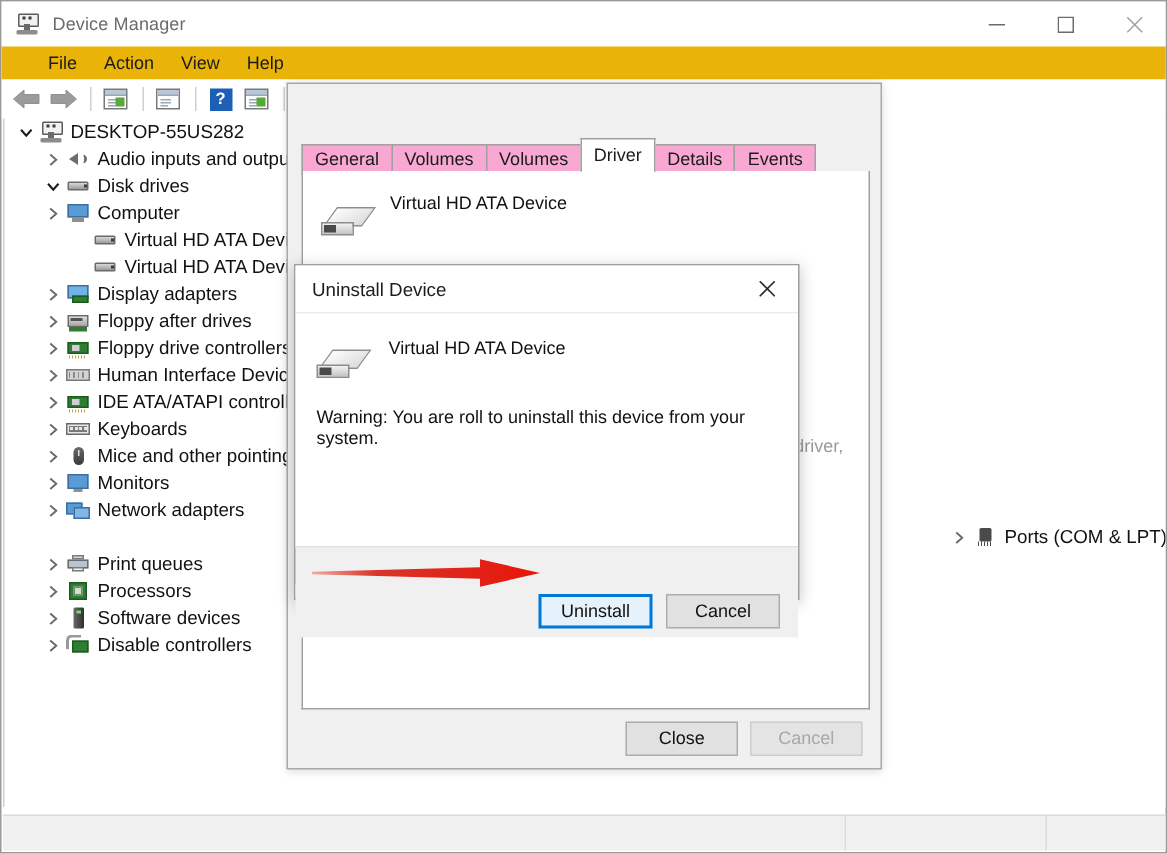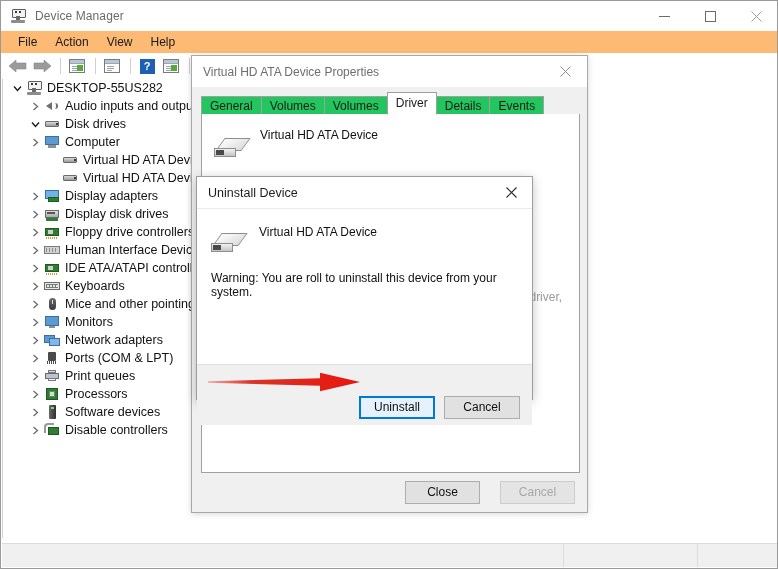--- a/index.html
+++ b/index.html
@@ -78,24 +78,24 @@
     width: 46px; height: 30px;
     display: flex; align-items: center; justify-content: center;
   }
   .tb-btn svg { display: block; }
 
   
   .menubar {
     position: absolute;
     left: 0; top: 30px;
     width: 778px; height: 22px;
-    background: #fdba74;
+    background: #eab308;
     display: flex;
     align-items: center;
-    padding-left: 8px;
+    padding-left: 22px;
     box-sizing: border-box;
   }
   .menu-item {
     font-size: 12px;
     color: #1a1a1a;
     padding: 2px 9px;
     cursor: default;
   }
 
   
@@ -475,21 +475,21 @@
     align-items: flex-end;
     border-bottom: 1px solid #a0a0a0;
     box-sizing: border-box;
   }
   .tab {
     font-size: 12px;
     color: #1a1a1a;
     padding: 3px 8px 3px 8px;
     border: 1px solid #a0a0a0;
     border-bottom: none;
-    background: #22c55e;
+    background: #f9a8d4;
     margin-right: -1px;
     line-height: 13px;
     position: relative;
     top: 2px;
     box-sizing: border-box;
   }
   .tab.active {
     background: #ffffff;
     top: 0px;
     padding-top: 4px;
@@ -585,21 +585,21 @@
     padding-right: 12px;
     box-sizing: border-box;
   }
   .foot-btn {
     width: 75px; height: 23px;
     font-size: 12px;
     border: 1px solid #adadad;
     background: #e1e1e1;
     color: #111111;
     display: flex; align-items: center; justify-content: center;
-    margin-left: 20px;
+    margin-left: 8px;
     box-sizing: border-box;
   }
   .foot-btn.disabled {
     color: #a8a8a8;
     background: #e4e4e4;
     border-color: #cccccc;
   }
 
   
   #uninstall-dialog {
@@ -887,21 +887,21 @@
             <polyline points="2.5,1 6.5,4.5 2.5,8" fill="none" stroke="#6b6b6b" stroke-width="1.3"></polyline>
           </svg>
       </div>
       <div class="node-icon">
           <div class="g floppy">
             <div class="body"></div>
             <div class="slot"></div>
             <div class="grn"></div>
           </div>
         </div>
-      <div class="node-label">Display disk drives</div>
+      <div class="node-label">Floppy after drives</div>
     </div>
 
     <div class="tree-row" style="padding-left:24px;">
       <div class="twisty">
         <svg width="9" height="9" viewBox="0 0 9 9">
             <polyline points="2.5,1 6.5,4.5 2.5,8" fill="none" stroke="#6b6b6b" stroke-width="1.3"></polyline>
           </svg>
       </div>
       <div class="node-icon">
           <div class="g card">
@@ -997,21 +997,21 @@
       </div>
       <div class="node-icon">
           <div class="g network">
             <div class="s1"></div>
             <div class="s2"></div>
           </div>
         </div>
       <div class="node-label">Network adapters</div>
     </div>
 
-    <div class="tree-row" style="padding-left:24px;">
+    <div class="tree-row" style="padding-left:24px;justify-content:flex-end;">
       <div class="twisty">
         <svg width="9" height="9" viewBox="0 0 9 9">
             <polyline points="2.5,1 6.5,4.5 2.5,8" fill="none" stroke="#6b6b6b" stroke-width="1.3"></polyline>
           </svg>
       </div>
       <div class="node-icon">
           <div class="g port">
             <div class="body"></div>
             <div class="pins"></div>
           </div>
@@ -1083,29 +1083,20 @@
   </div>
 
   <div class="statusbar">
     <div class="status-cell c1"></div>
     <div class="status-cell c2"></div>
     <div class="status-cell c3"></div>
   </div>
 </div>
 
 <div id="props-dialog">
-  <div class="props-titlebar">
-    <div class="props-title">Virtual HD ATA Device Properties</div>
-    <div class="props-close">
-      <svg width="11" height="11" viewBox="0 0 11 11">
-          <line x1="0.5" y1="0.5" x2="10.5" y2="10.5" stroke="#909090" stroke-width="1"></line>
-          <line x1="10.5" y1="0.5" x2="0.5" y2="10.5" stroke="#909090" stroke-width="1"></line>
-        </svg>
-    </div>
-  </div>
 
   <div class="tabstrip">
     <div class="tab">General</div>
     <div class="tab">Volumes</div>
     <div class="tab">Volumes</div>
     <div class="tab active">Driver</div>
     <div class="tab">Details</div>
     <div class="tab">Events</div>
   </div>
 

